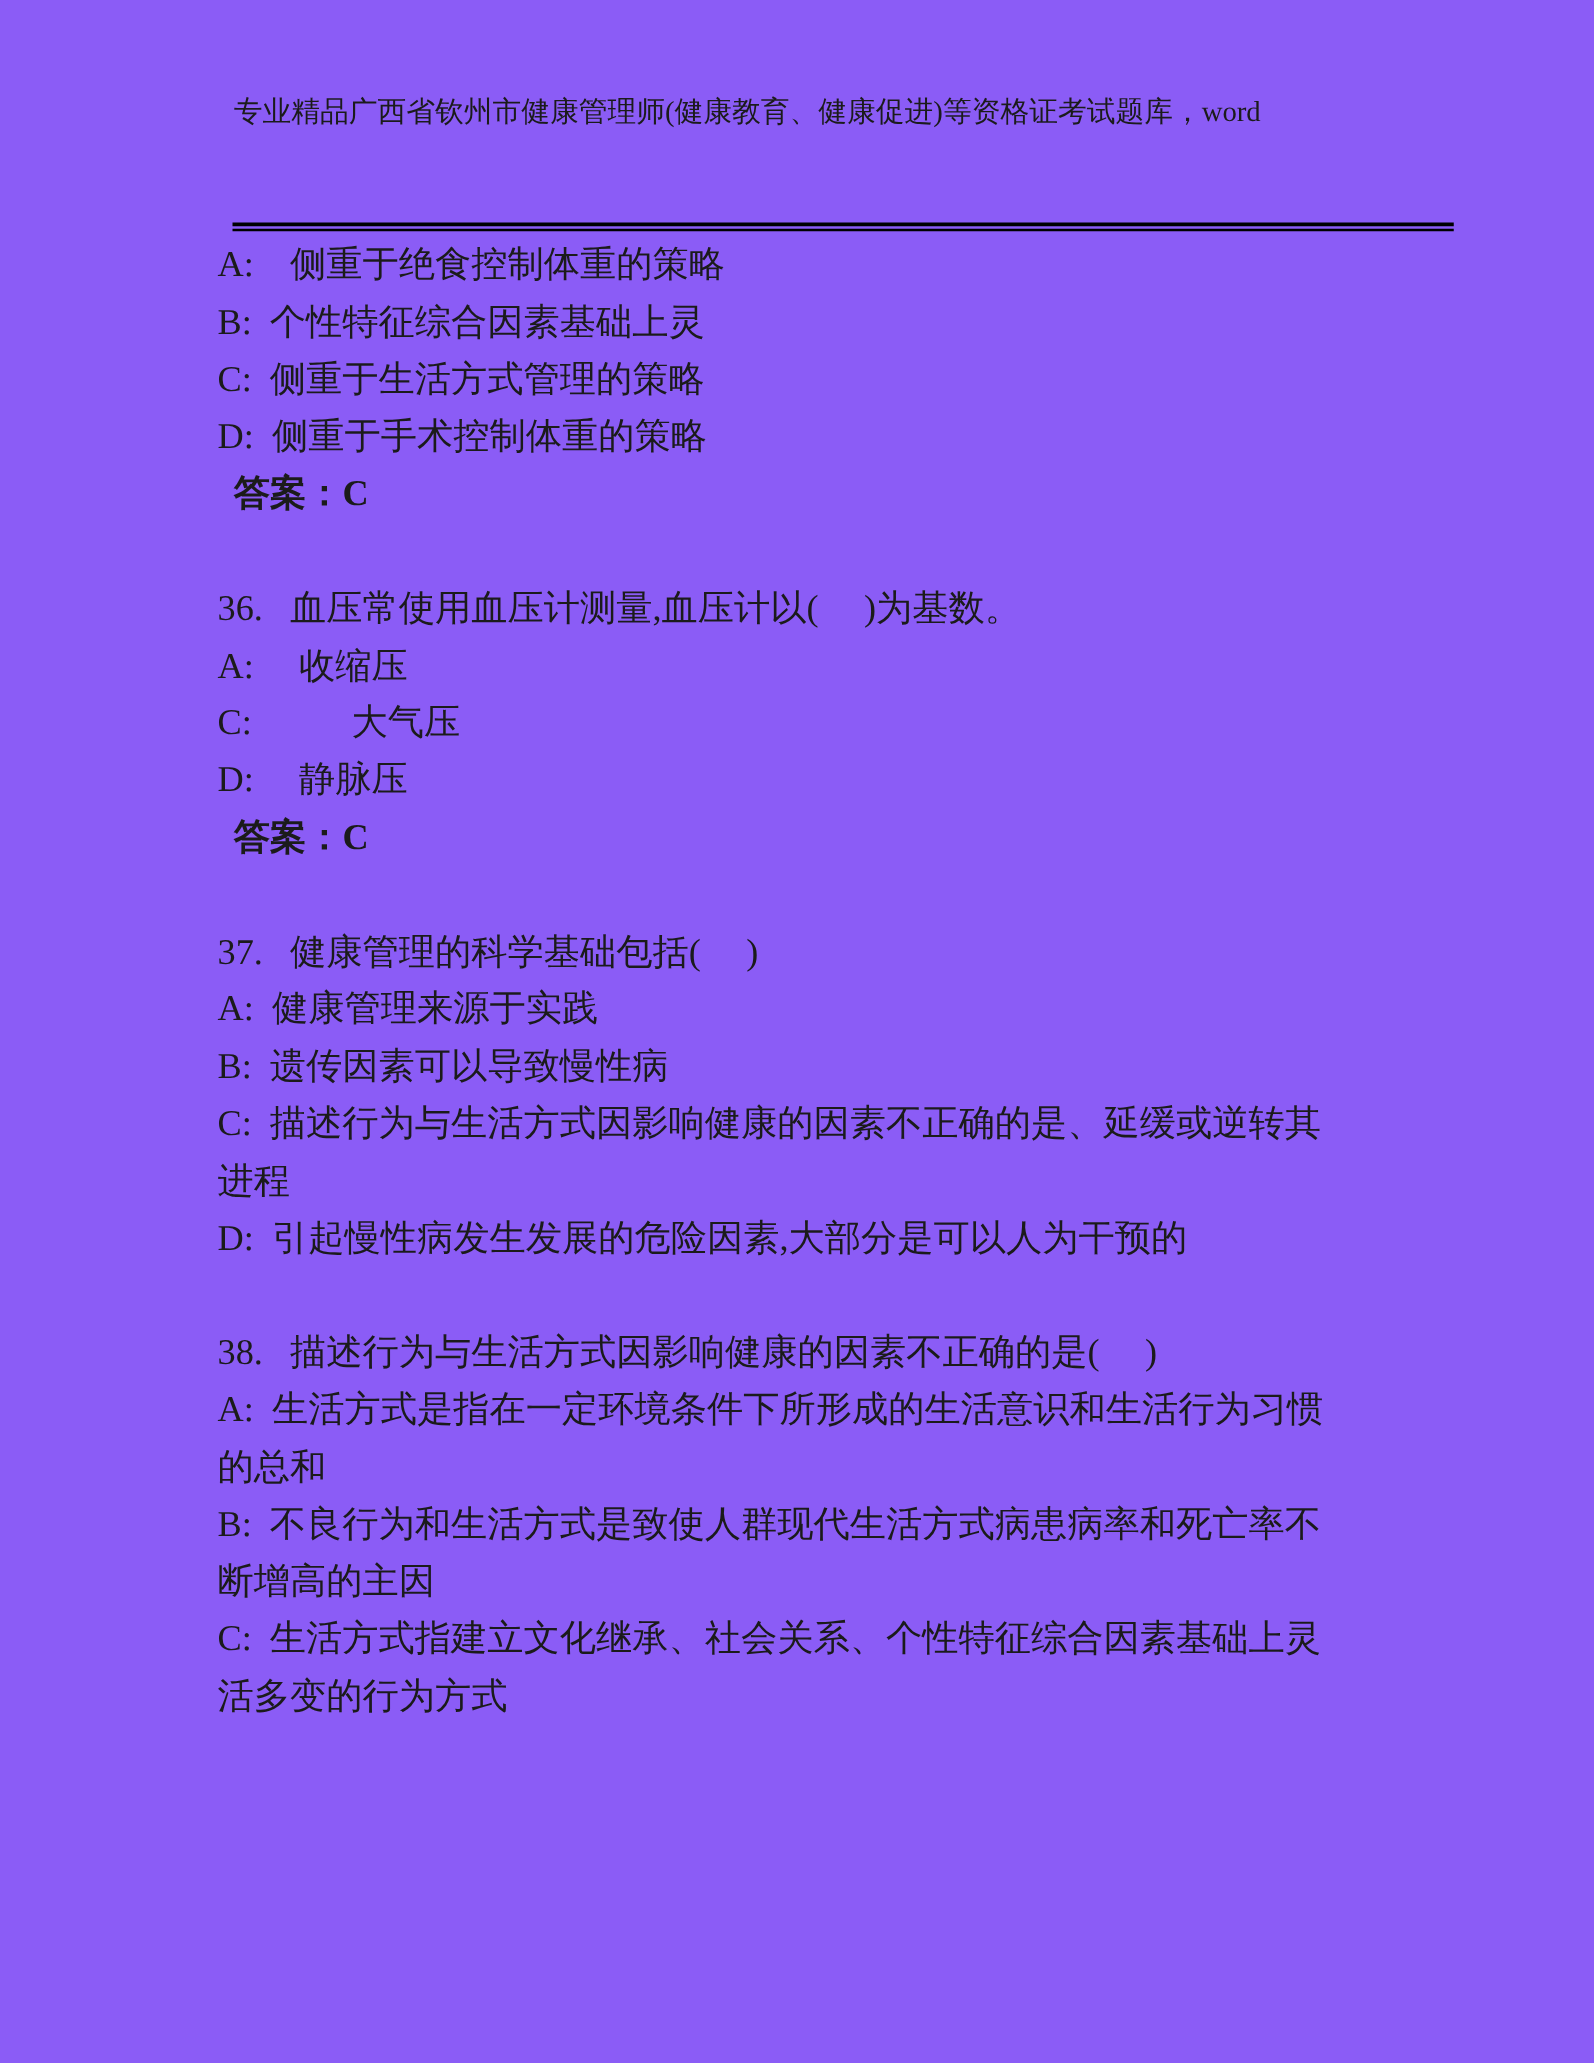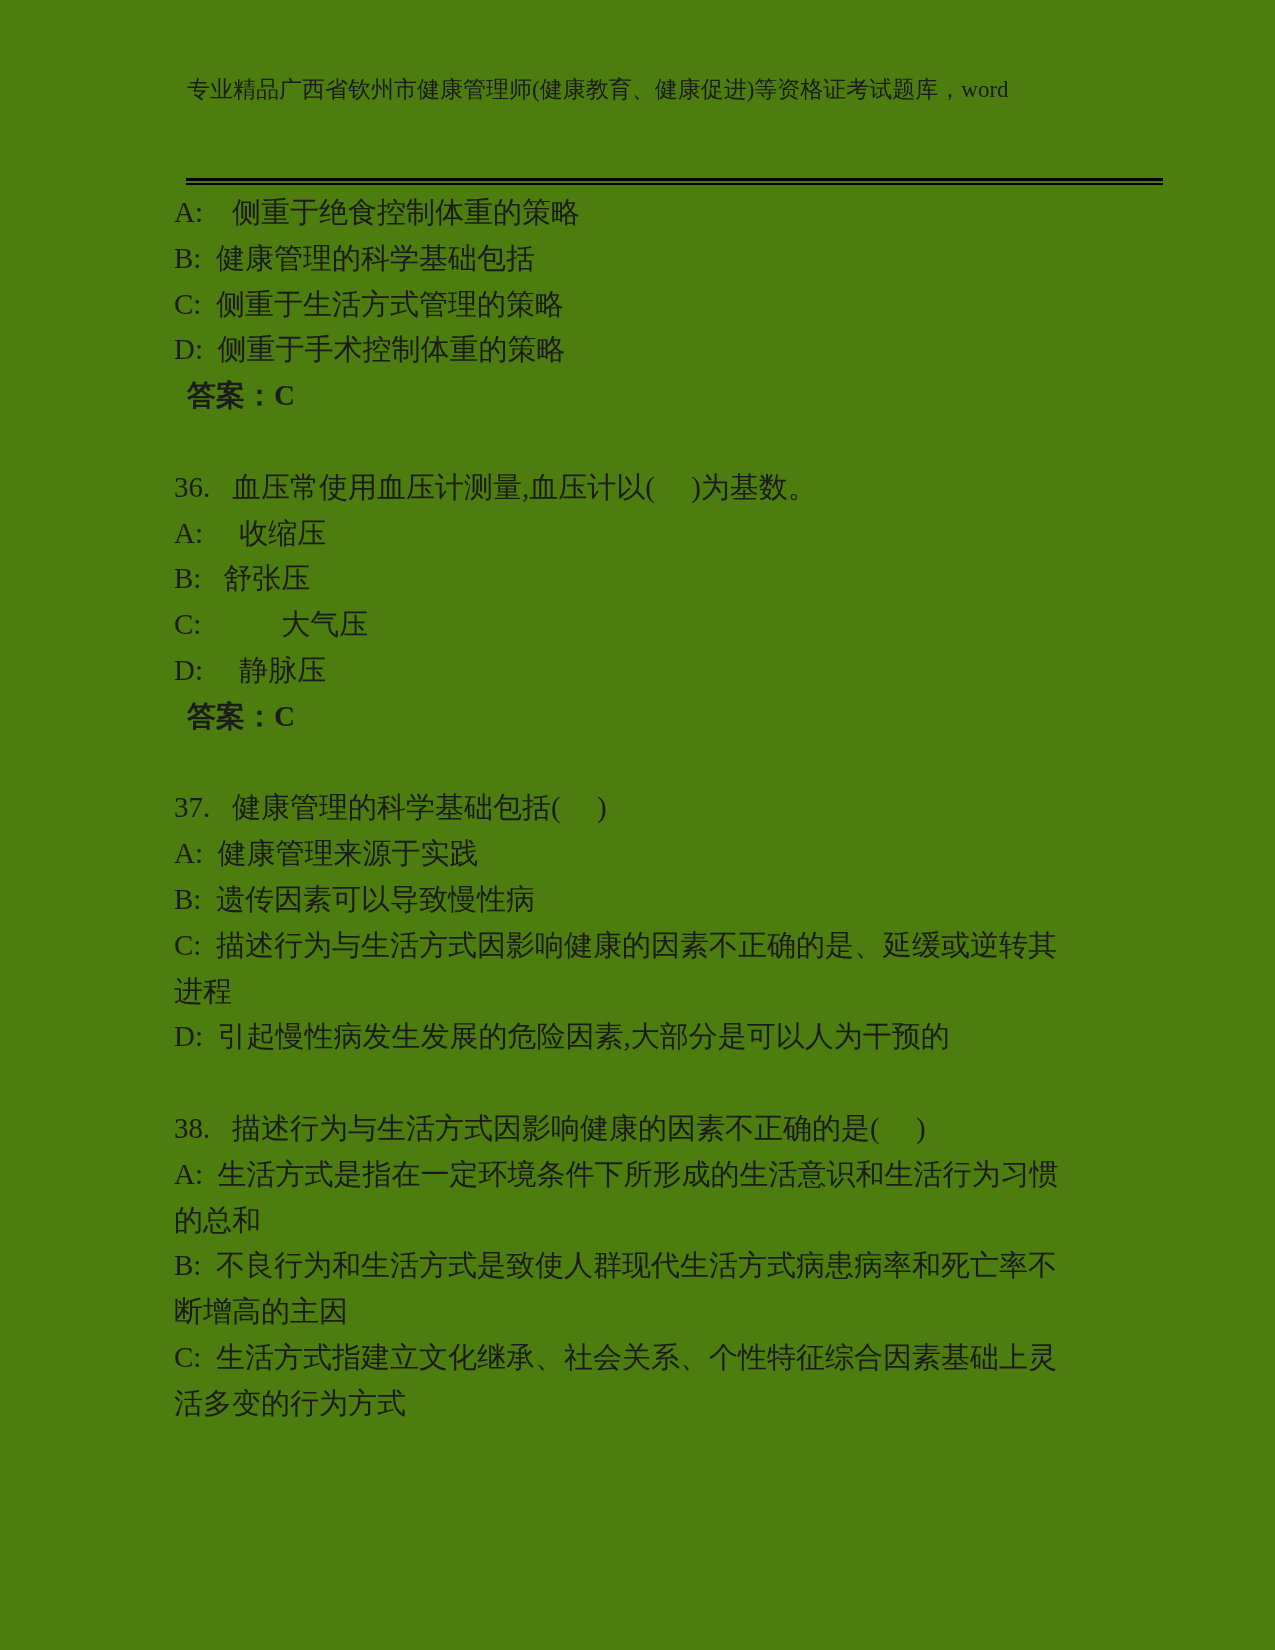--- a/index.html
+++ b/index.html
@@ -4,21 +4,21 @@
 <style>
   html, body {
     margin: 0;
     padding: 0;
     background: #ffffff;
   }
   .page {
     position: relative;
     width: 1275px;
     height: 1650px;
-    background: #4d7c0f;
+    background: #8b5cf6;
     overflow: hidden;
     font-family: "Liberation Serif", "DejaVu Serif", serif;
     color: #1b1b1b;
   }
   .header {
     position: absolute;
     left: 187px;
     top: 74px;
     font-size: 23px;
     line-height: 31px;
@@ -59,28 +59,27 @@
 
 <div class="page">
   <div class="header">
     <div class="header-line">专业精品广西省钦州市健康管理师(健康教育、健康促进)等资格证考试题库，word</div>
   </div>
 
   <div class="rule"></div>
 
   <div class="doc-body" id="doc-body">
       <div class="line">A:    侧重于绝食控制体重的策略</div>
-      <div class="line">B:  健康管理的科学基础包括</div>
+      <div class="line">B:  个性特征综合因素基础上灵</div>
       <div class="line">C:  侧重于生活方式管理的策略</div>
       <div class="line">D:  侧重于手术控制体重的策略</div>
       <div class="line bold">答案：C</div>
       <div class="line"></div>
       <div class="line">36.   血压常使用血压计测量,血压计以(     )为基数。</div>
       <div class="line">A:     收缩压</div>
-      <div class="line">B:   舒张压</div>
       <div class="line">C:           大气压</div>
       <div class="line">D:     静脉压</div>
       <div class="line bold">答案：C</div>
       <div class="line"></div>
       <div class="line">37.   健康管理的科学基础包括(     )</div>
       <div class="line">A:  健康管理来源于实践</div>
       <div class="line">B:  遗传因素可以导致慢性病</div>
       <div class="line">C:  描述行为与生活方式因影响健康的因素不正确的是、延缓或逆转其</div>
       <div class="line">进程</div>
       <div class="line">D:  引起慢性病发生发展的危险因素,大部分是可以人为干预的</div>

